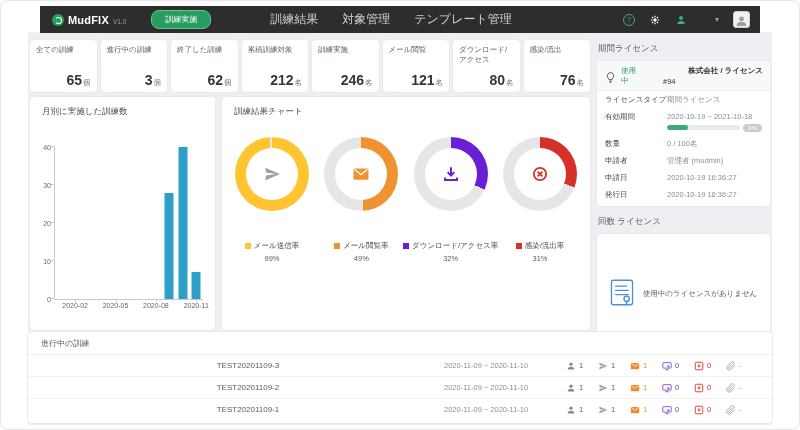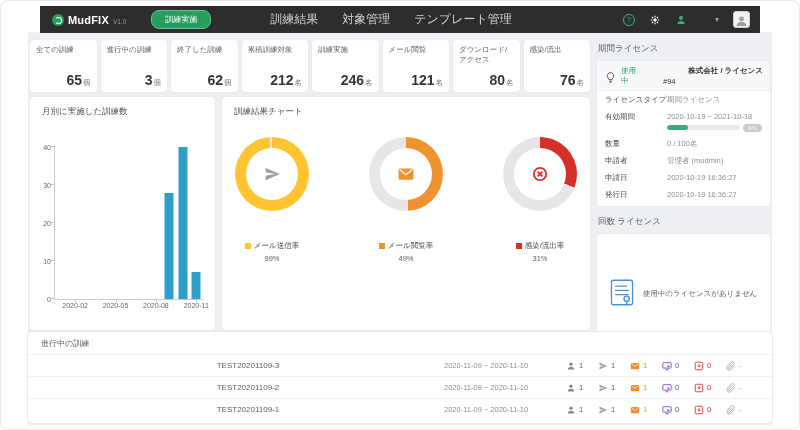--- a/index.html
+++ b/index.html
@@ -328,20 +328,38 @@
             </span>
           </div>
         </div>
         <div class="legend">
           <span class="swatch" style="background: rgb(239, 147, 48);"></span>
           <span>メール閲覧率</span>
         </div>
         <div class="pct">49%</div>
       </div>
       <div class="gauge">
+        <div class="donut" style="background: conic-gradient(rgb(106, 31, 214) 0deg, rgb(106, 31, 214) 32%, rgb(230, 230, 230) 32%, rgb(230, 230, 230) 100%);">
+          <div class="hole">
+            <span style="color: rgb(106, 31, 214); display: flex;">
+              <svg viewBox="0 0 24 24" fill="none" stroke="currentColor" stroke-width="2.6">
+                <path d="M12 3v10.5"></path>
+                <path d="M7.5 9.5l4.5 4.5 4.5-4.5"></path>
+                <path d="M4 16.5V20h16v-3.5"></path>
+              </svg>
+            </span>
+          </div>
+        </div>
+        <div class="legend">
+          <span class="swatch" style="background: rgb(106, 31, 214);"></span>
+          <span>ダウンロード/アクセス率</span>
+        </div>
+        <div class="pct">32%</div>
+      </div>
+      <div class="gauge">
         <div class="donut" style="background: conic-gradient(rgb(214, 49, 41) 0deg, rgb(214, 49, 41) 31%, rgb(230, 230, 230) 31%, rgb(230, 230, 230) 100%);">
           <div class="hole">
             <span style="color: rgb(214, 49, 41); display: flex;">
               <svg viewBox="0 0 24 24" fill="none" stroke="currentColor" stroke-width="2.4">
                 <circle cx="12" cy="12" r="8.2"></circle>
                 <path d="M8.8 8.8l6.4 6.4M15.2 8.8l-6.4 6.4"></path>
               </svg>
             </span>
           </div>
         </div>

